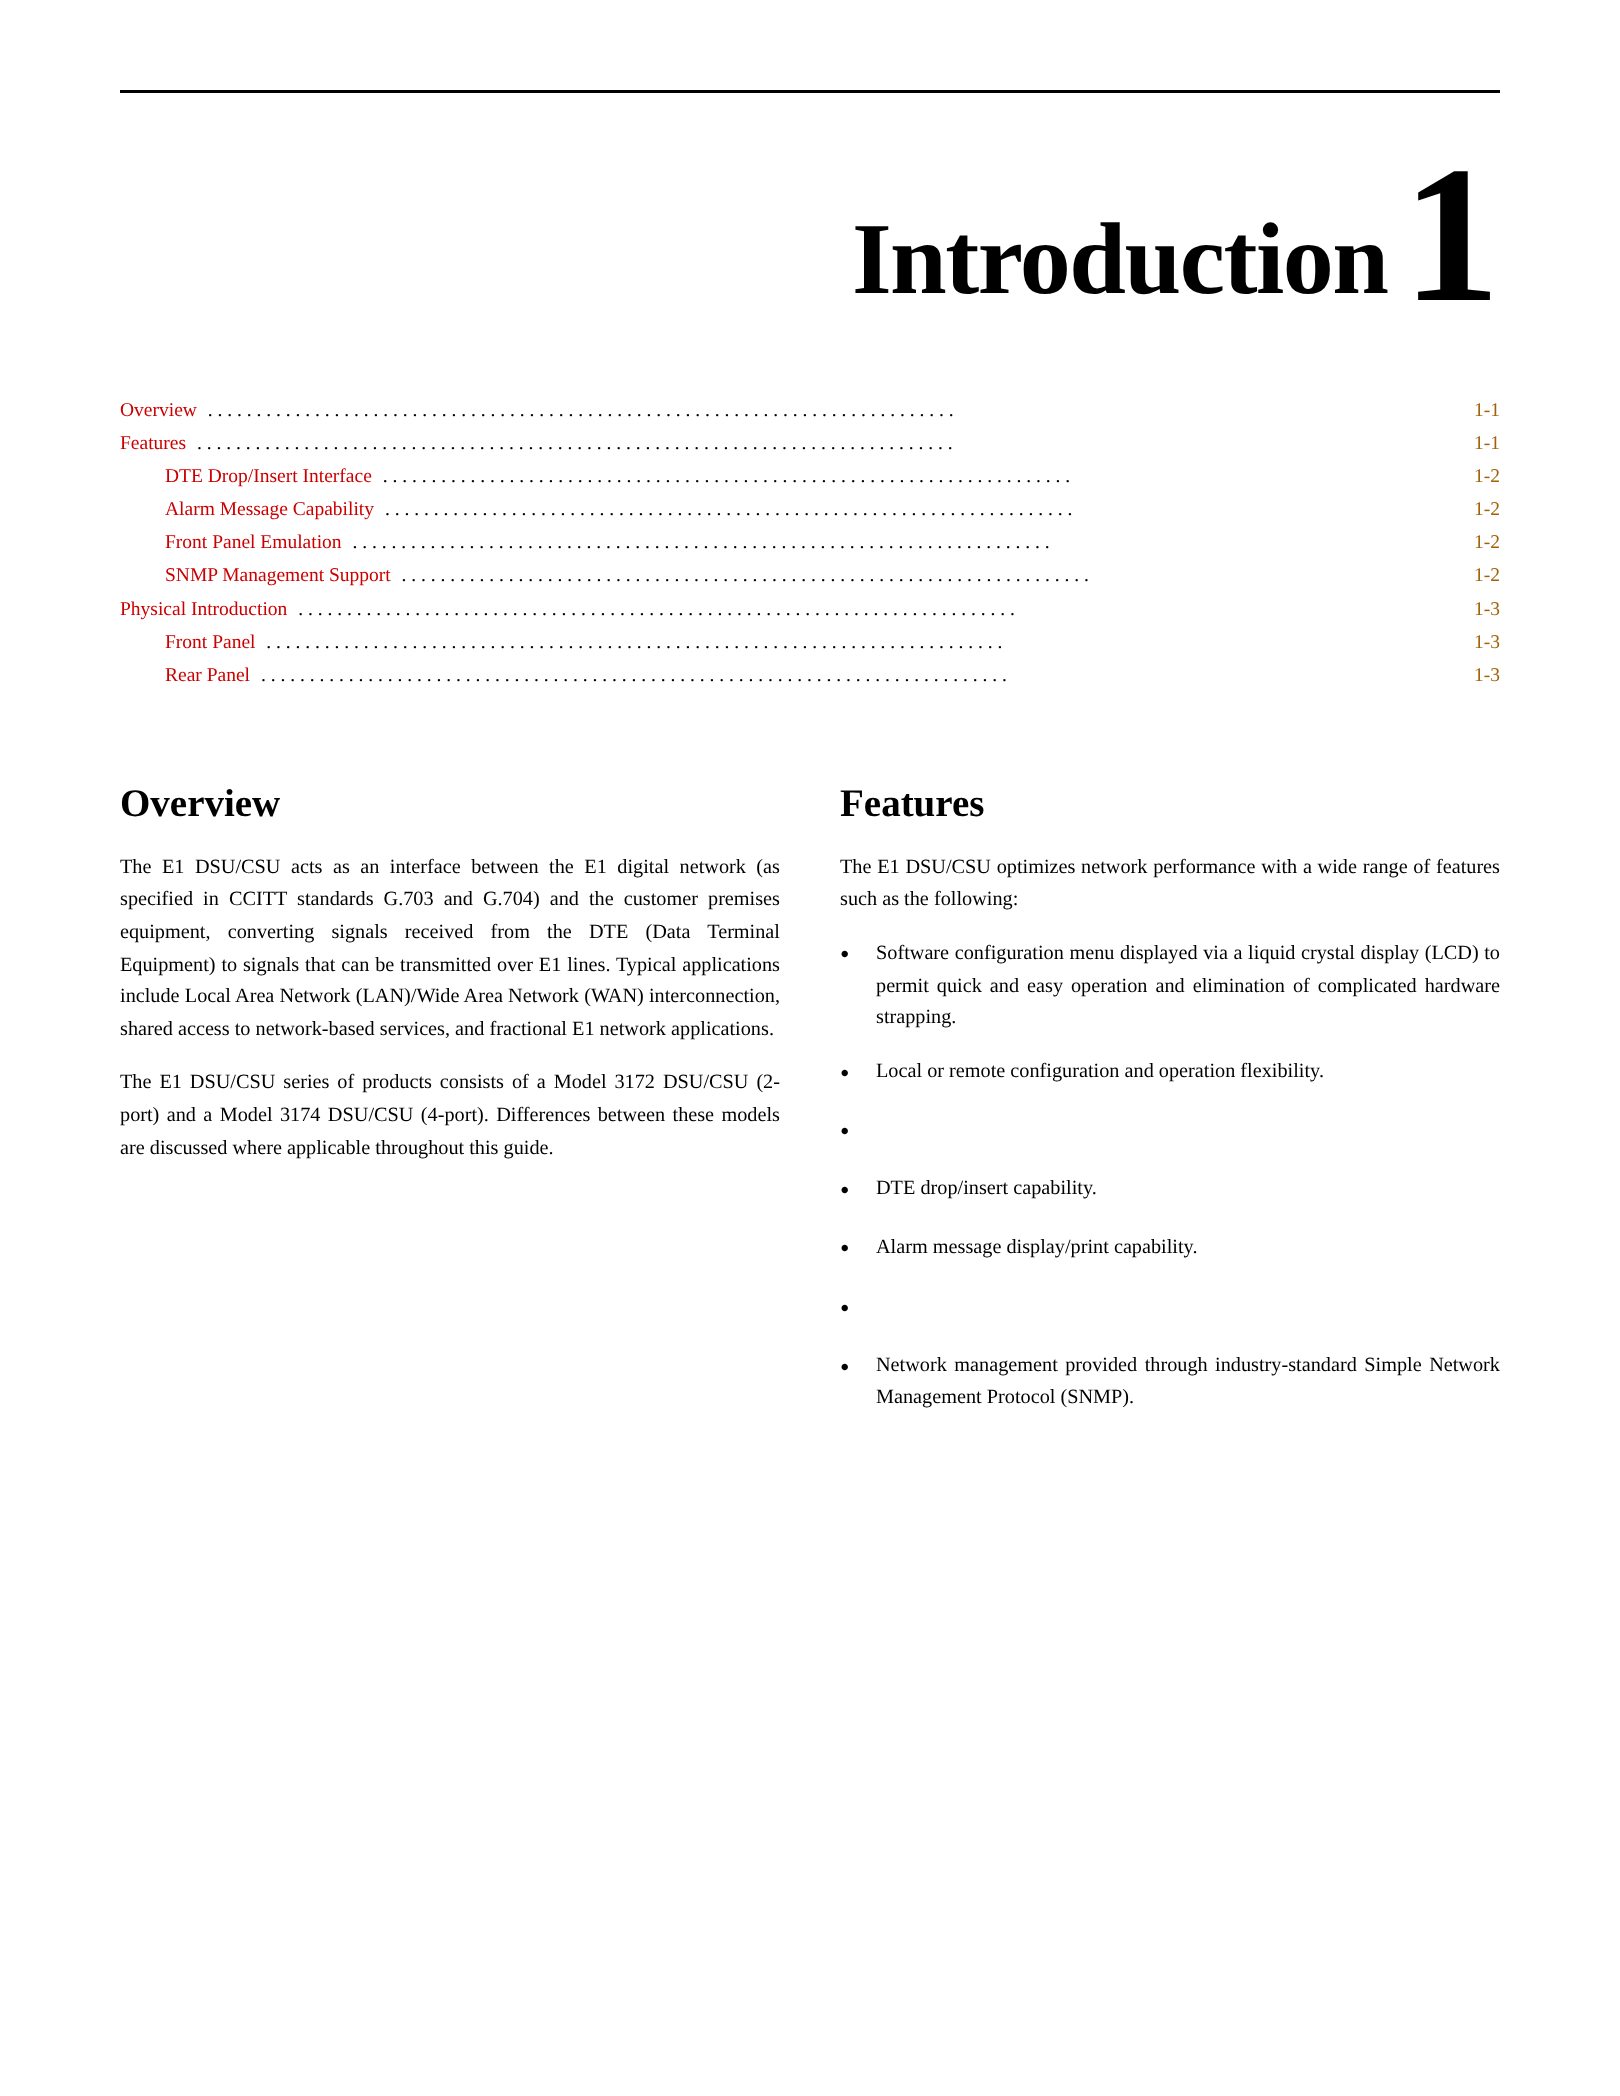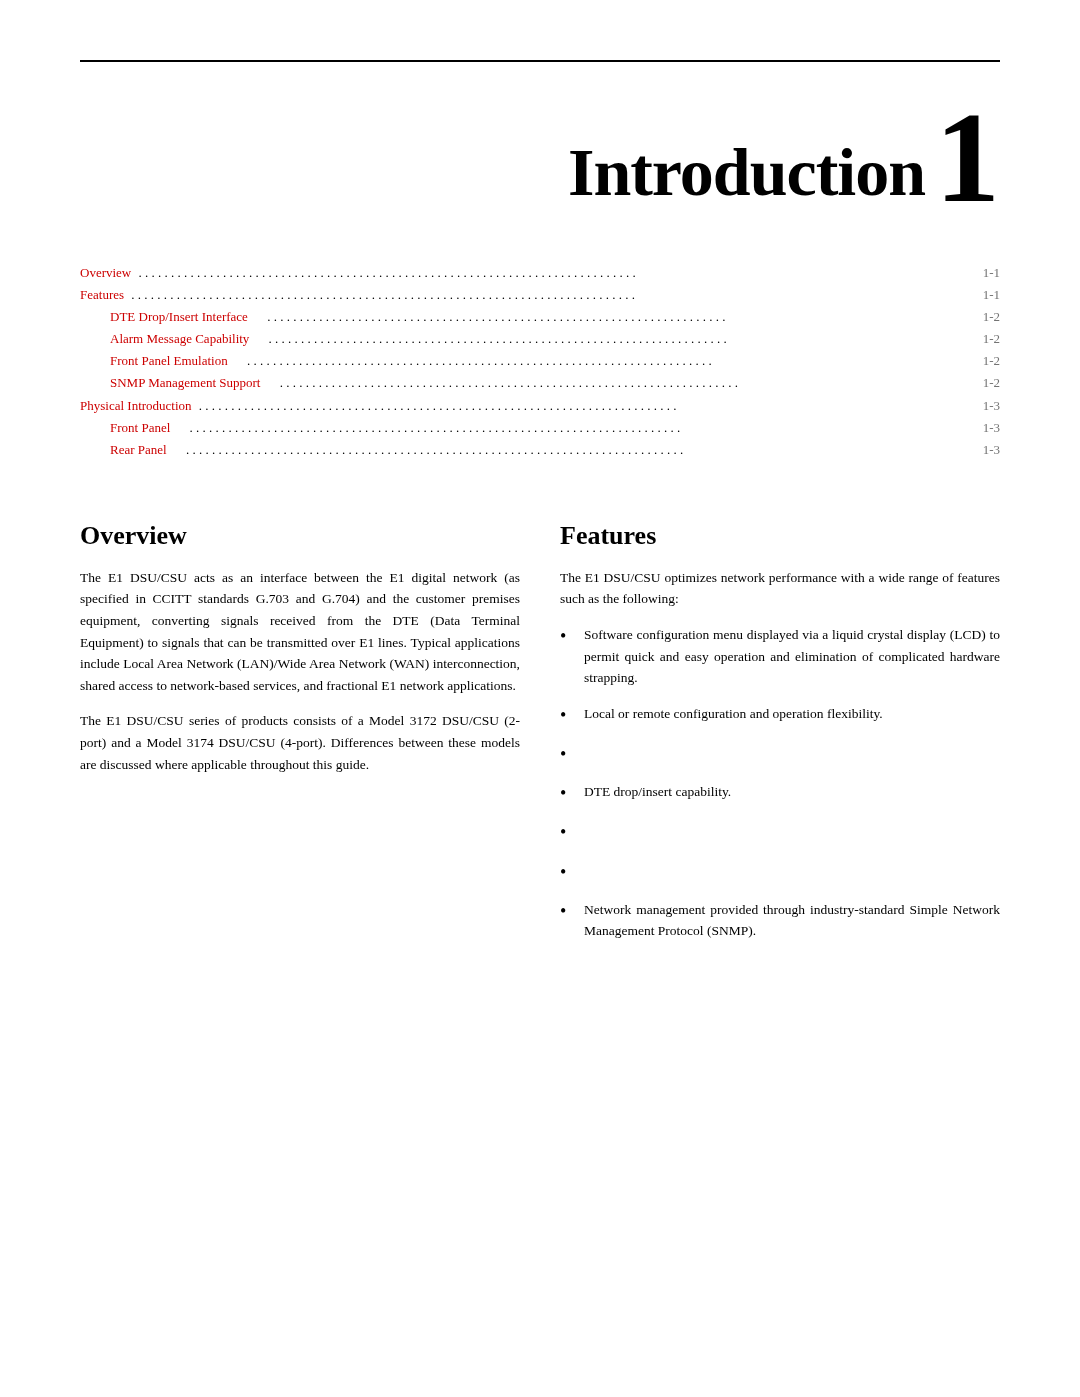--- a/index.html
+++ b/index.html
@@ -62,39 +62,38 @@
     .toc-item {
       display: flex;
       align-items: baseline;
       font-size: 13px;
       line-height: 1.7;
       color: #000;
     }
 
     .toc-item.indented {
       padding-left: 30px;
-      gap: 12px;
     }
 
     .toc-link {
       color: #cc0000;
       text-decoration: none;
       white-space: nowrap;
     }
 
     .toc-dots {
       flex: 1;
       overflow: hidden;
       color: #000;
       margin: 0 4px;
       font-size: 13px;
     }
 
     .toc-page {
-      color: #737373;
+      color: #a16207;
       white-space: nowrap;
       font-size: 13px;
     }
 
     .content-area {
       display: flex;
       padding: 20px 80px 0 80px;
       gap: 40px;
     }
 
@@ -240,20 +239,21 @@
         </li>
         <li class="bullet-item">
           <span class="bullet-dot">•</span>
         </li>
         <li class="bullet-item">
           <span class="bullet-dot">•</span>
           <span class="bullet-text">DTE drop/insert capability.</span>
         </li>
         <li class="bullet-item">
           <span class="bullet-dot">•</span>
+          <span class="bullet-text">Alarm message display/print capability.</span>
         </li>
         <li class="bullet-item">
           <span class="bullet-dot">•</span>
         </li>
         <li class="bullet-item">
           <span class="bullet-dot">•</span>
           <span class="bullet-text">Network management provided through industry-standard Simple Network Management Protocol (SNMP).</span>
         </li>
       </ul>
     </div>

